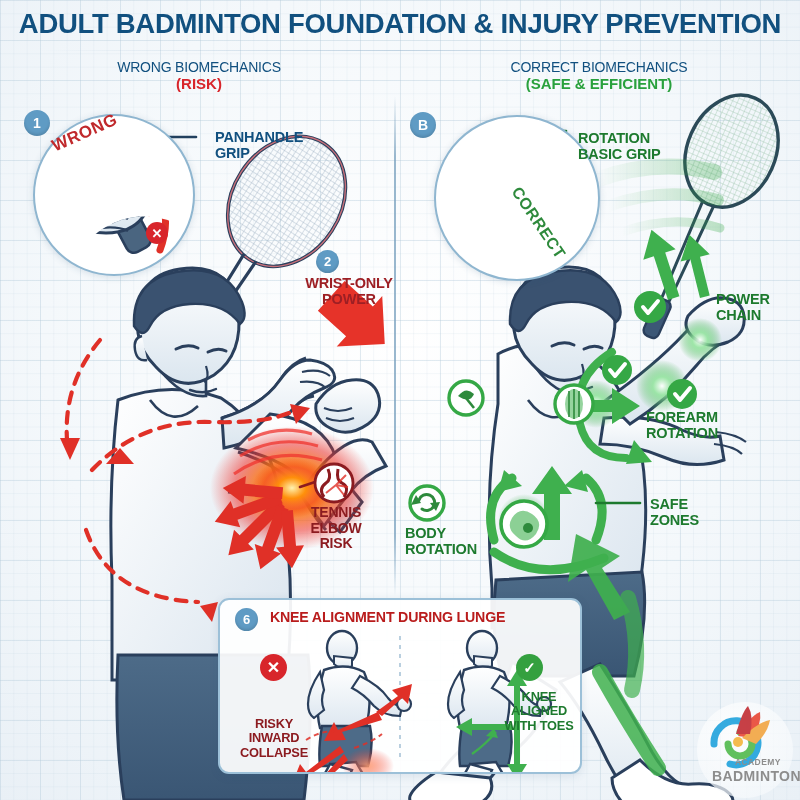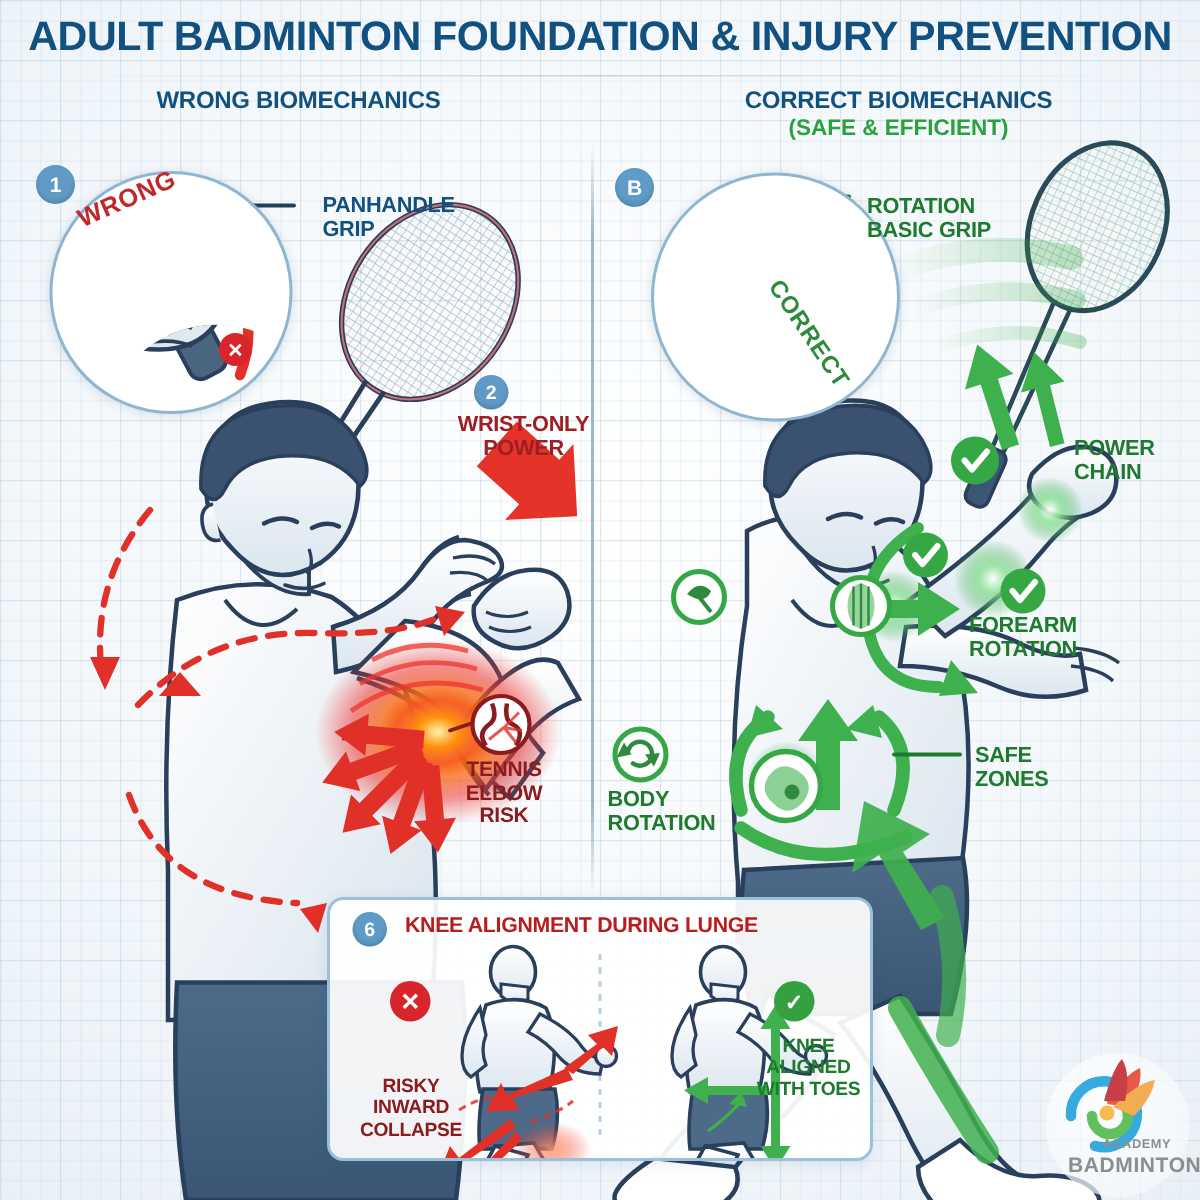--- a/index.html
+++ b/index.html
@@ -16,21 +16,21 @@
   }
   
   #title{
     position:absolute;left:0;top:10px;width:800px;text-align:center;
     font-size:27.5px;font-weight:bold;letter-spacing:-.3px;
     color:#11507f;line-height:1.05;
   }
   #hr{position:absolute;left:40px;top:50px;width:720px;height:1px;
       background:linear-gradient(90deg,rgba(150,180,205,0),rgba(150,180,205,.55),rgba(150,180,205,0));}
   .colhead{position:absolute;top:59px;width:390px;text-align:center;}
-  .colhead .main{font-size:16px;font-weight:bold;color:#11507f;letter-spacing:-.2px;line-height:1.15;}
+  .colhead .main{font-size:14px;font-weight:normal;color:#11507f;letter-spacing:-.2px;line-height:1.15;}
   .colhead .sub{font-size:15px;font-weight:bold;line-height:1.2;}
   #head-left{left:4px;} #head-right{left:404px;}
   #head-left .sub{color:#d8252b;} #head-right .sub{color:#29a13d;}
   #vdiv{position:absolute;left:394px;top:96px;width:2px;height:500px;
         background:linear-gradient(180deg,rgba(120,160,190,0),rgba(120,160,190,.75) 12%,rgba(120,160,190,.75) 88%,rgba(120,160,190,0));}
   
   .lbl{position:absolute;font-weight:bold;line-height:1.12;letter-spacing:-.2px;}
   .lbl.blue{color:#11507f;} .lbl.red{color:#8c1b20;} .lbl.green{color:#1d7a2e;}
   .badge{position:absolute;width:26px;height:26px;border-radius:50%;
          background:#5f9bc4;color:#fff;font-weight:bold;font-size:14px;
@@ -67,20 +67,21 @@
 </head>
 <body>
 
 <div id="poster">
 
   <div id="title">ADULT BADMINTON FOUNDATION &amp; INJURY PREVENTION</div>
   <div id="hr"></div>
 
   <div class="colhead" id="head-left">
     <div class="main">WRONG BIOMECHANICS</div>
+    <div class="sub">(RISK)</div>
   </div>
   <div class="colhead" id="head-right">
     <div class="main">CORRECT BIOMECHANICS</div>
     <div class="sub">(SAFE &amp; EFFICIENT)</div>
   </div>
   <div id="vdiv"></div>
 
   <svg class="abs" width="800" height="800" style="pointer-events:none">
     <defs>
       <linearGradient id="skin" x1="0" y1="0" x2="0" y2="1">

